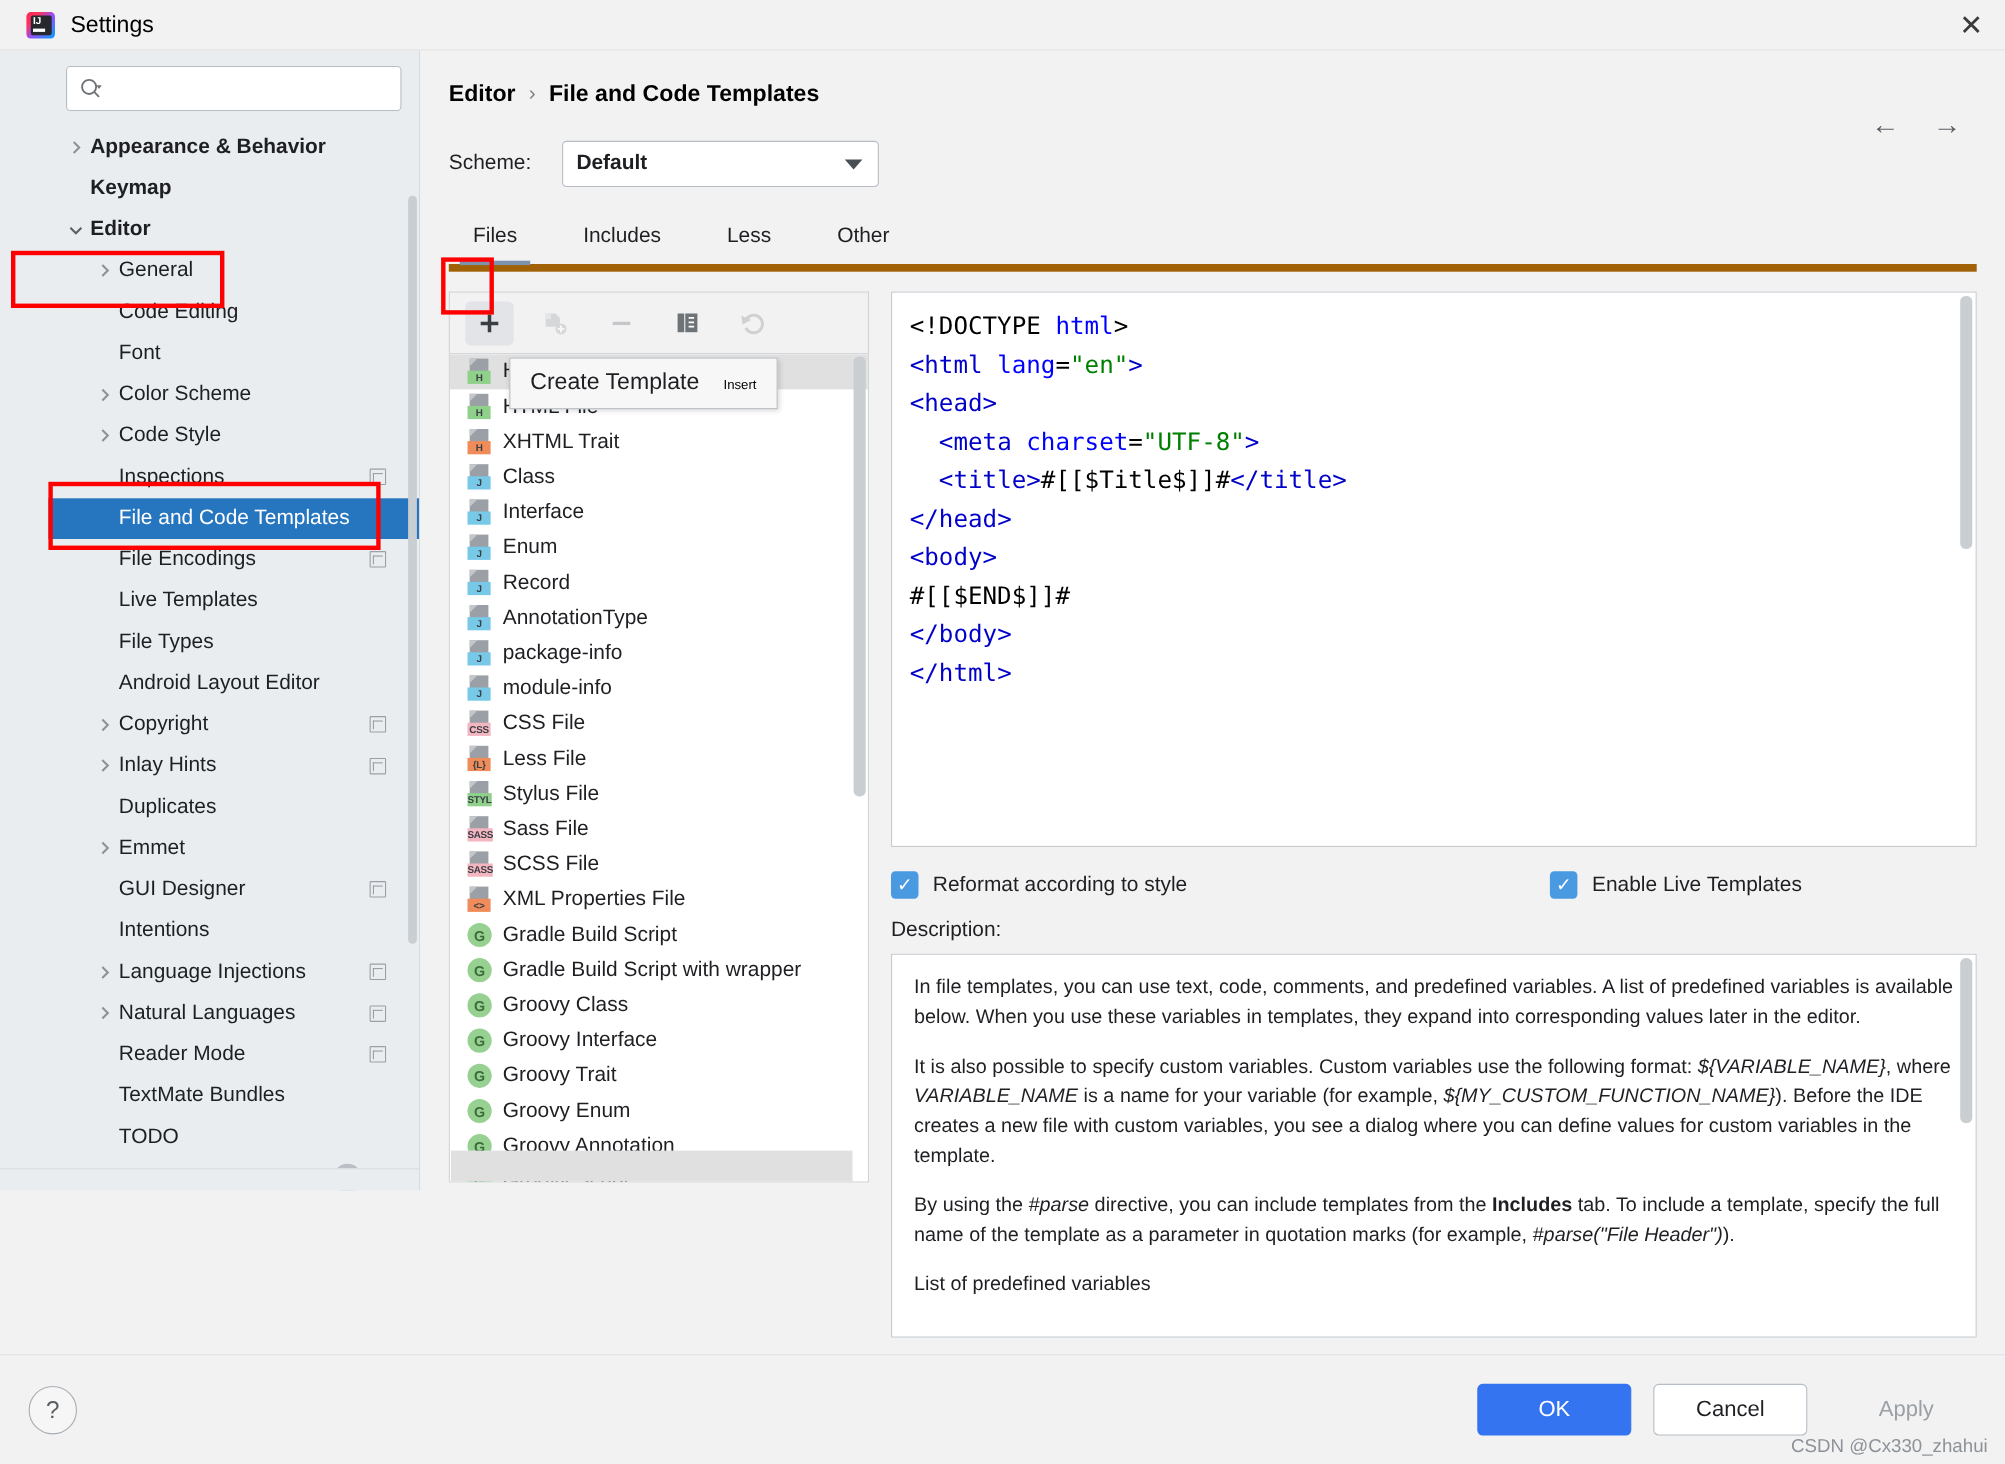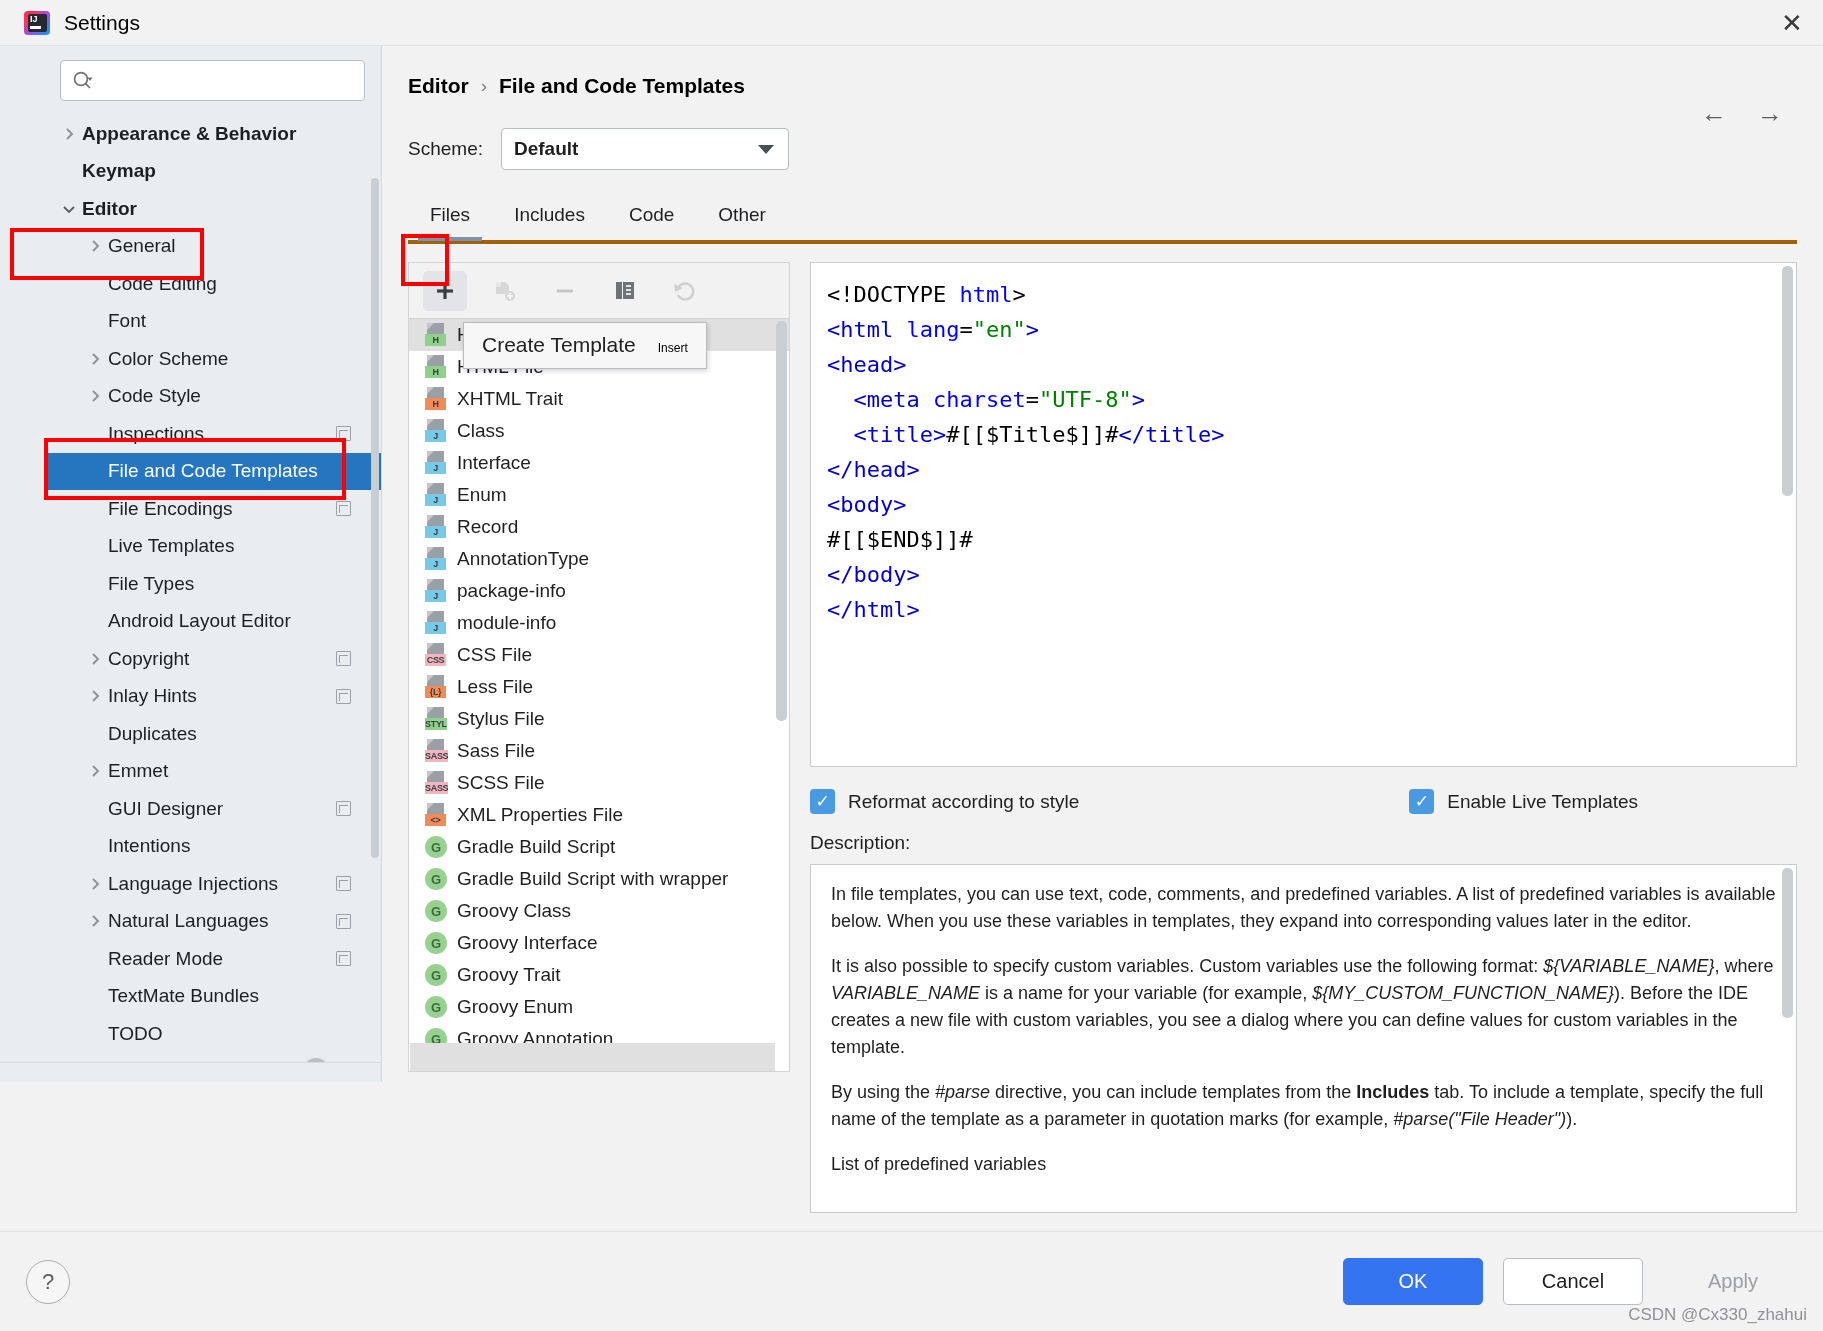--- a/index.html
+++ b/index.html
@@ -115,39 +115,39 @@
     padding: 28px 0 0 26px; font-size: 21px; font-weight: bold; color: #000;
   }
   #breadcrumb .sep { color:#7a7f85; font-weight: normal; font-size: 19px; }
   #nav-arrows {
     position: absolute; right: 40px; top: 52px; display:flex; gap: 30px;
     color:#5a5f64;
   }
   #nav-arrows span { cursor: pointer; }
 
   #scheme-row {
-    display: flex; align-items: center; gap: 18px;
+    display: flex; align-items: center; gap: 28px;
     padding: 30px 0 0 26px;
   }
   #scheme-label { font-size: 19px; }
   #scheme-select {
     width: 288px; height: 42px; background: #fff; border: 1px solid #b6bdc4;
     border-radius: 4px; display:flex; align-items:center; padding: 0 12px;
     cursor: pointer; position: relative;
   }
   #scheme-select .val { font-size: 19px; font-weight: bold; }
   #scheme-select .caret {
     position:absolute; right: 14px; width:0;height:0;
     border-left:8px solid transparent; border-right:8px solid transparent;
     border-top:9px solid #4a4f54;
   }
 
   #tabbar {
-    margin: 24px 26px 0 26px; border-bottom: 4px solid #a16207;
-    display: flex; gap: 0;
+    margin: 24px 26px 0 26px; border-bottom: 7px solid #a16207;
+    display: flex; gap: 16px;
   }
   .tab {
     padding: 10px 22px 14px 22px; font-size: 19px; cursor: pointer; position: relative;
   }
   .tab.active::after {
     content:""; position:absolute; left: 10px; right: 10px; bottom:-1px; height: 4px;
     background: #7d92ad;
   }
 
   #panes { display: flex; margin: 18px 26px 0 26px; gap: 20px; }
@@ -546,21 +546,21 @@
       <span id="scheme-label">Scheme:</span>
       <div id="scheme-select">
         <span class="val">Default</span>
         <span class="caret"></span>
       </div>
     </div>
 
     <div id="tabbar">
         <div class="tab active">Files</div>
         <div class="tab">Includes</div>
-        <div class="tab">Code</div>
+        <div class="tab">Less</div>
         <div class="tab">Other</div>
       </div>
 
     <div id="panes">
 
       <div id="list-pane">
         <div id="list-toolbar">
           <div class="tb-btn pressed">
             <svg width="24" height="24" viewBox="0 0 24 24">
               <line x1="12" y1="4" x2="12" y2="20" stroke="#3a3f44" stroke-width="3.2"></line>

